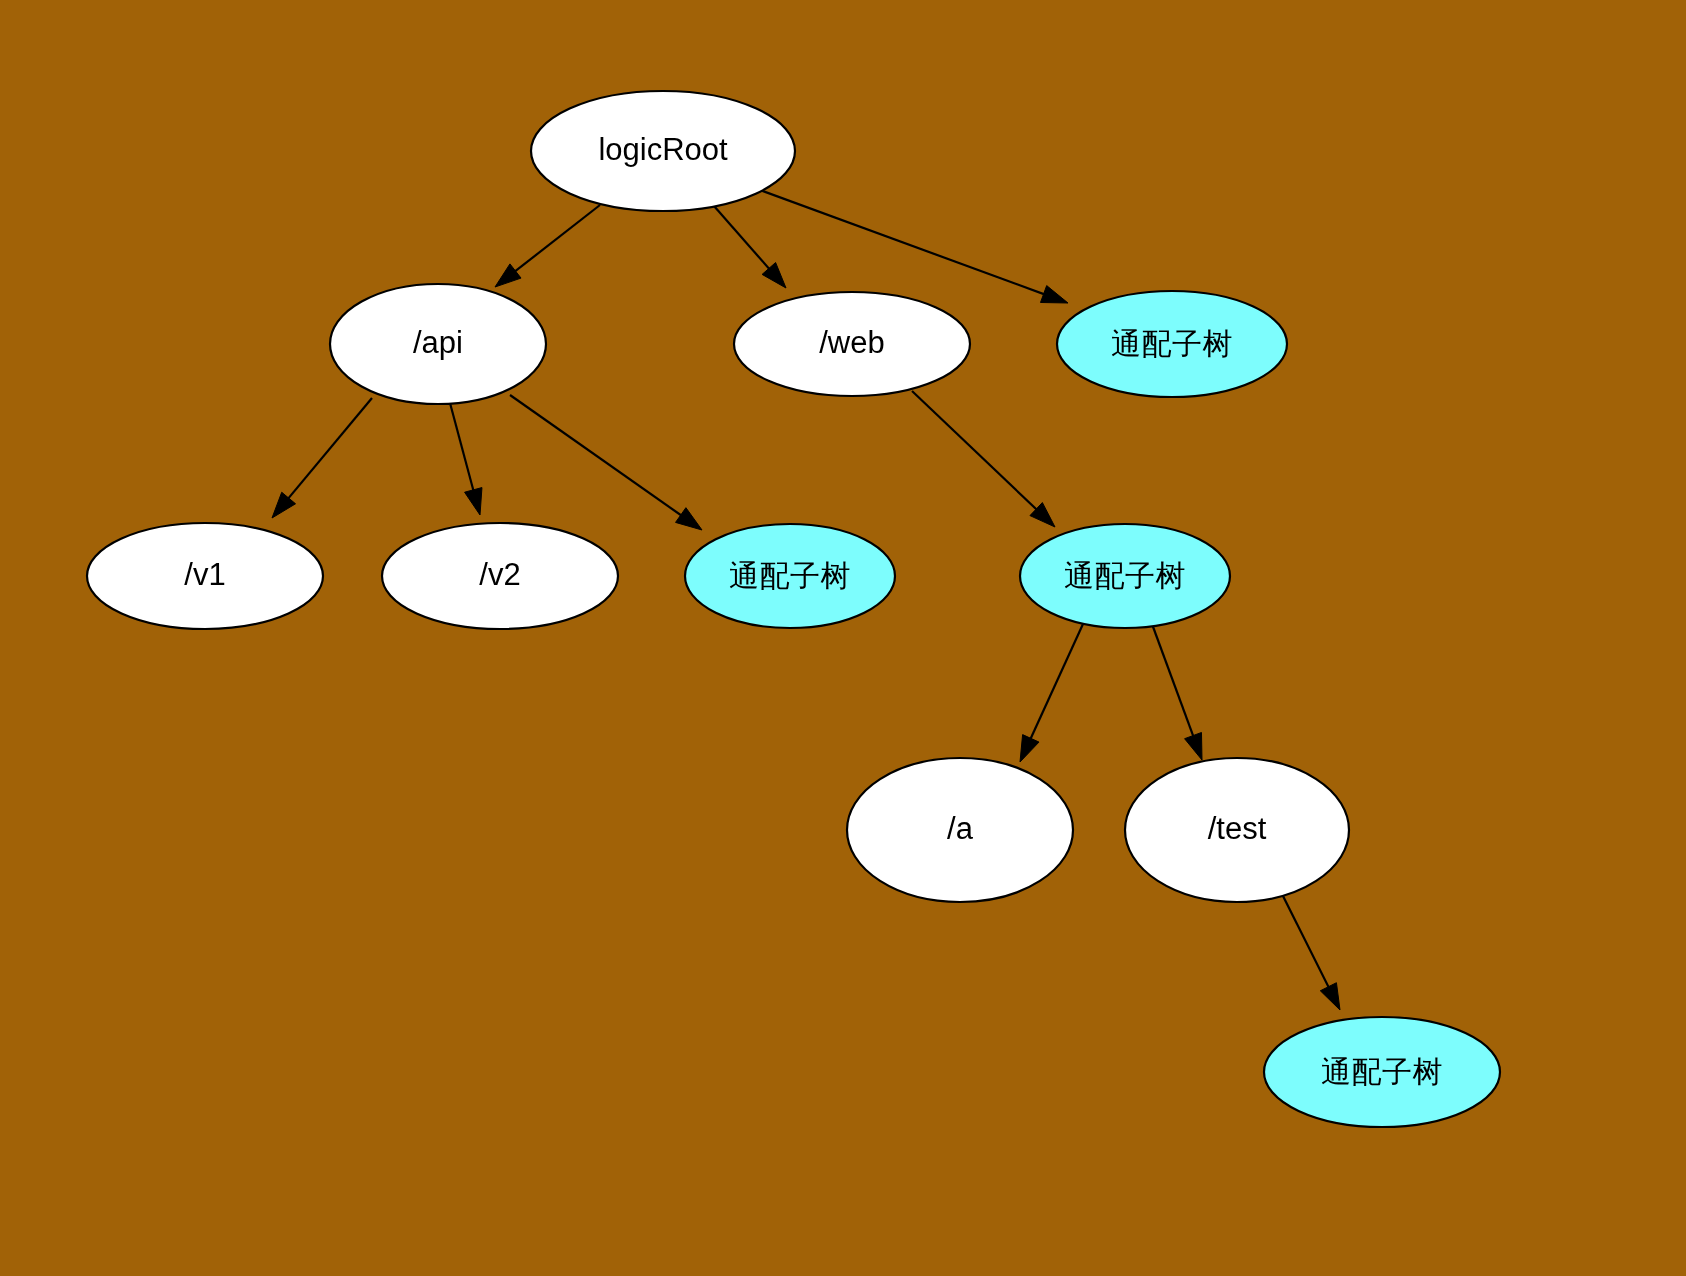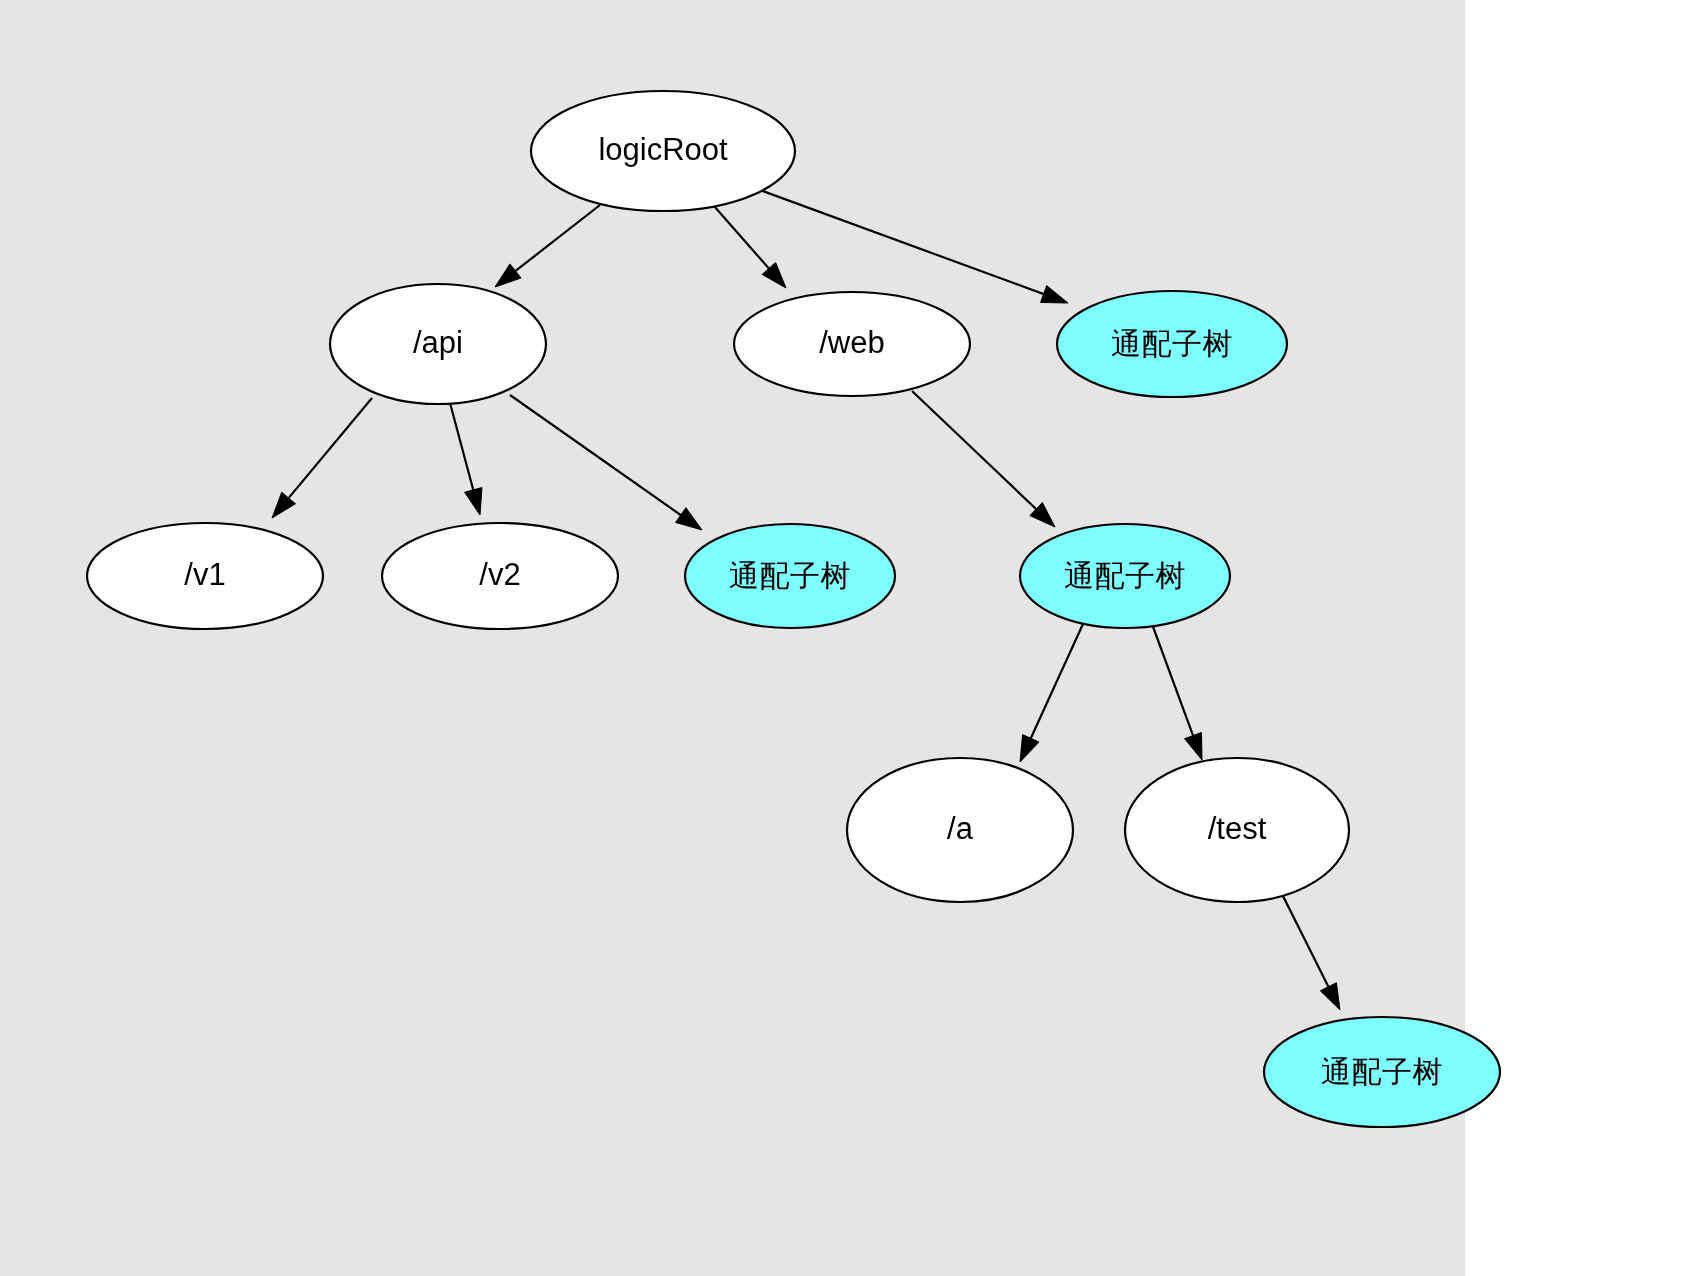--- a/index.html
+++ b/index.html
@@ -9,23 +9,23 @@
     background: #ffffff;
   }
   body {
     width: 1686px;
     height: 1276px;
     font-family: "Liberation Sans", "DejaVu Sans", sans-serif;
     overflow: hidden;
   }
   #diagram-root {
     position: relative;
-    width: 1465px;
+    width: 1686px;
     height: 1276px;
-    background: #e5e5e5;
+    background: #a16207;
   }
   #tree-svg {
     display: block;
     width: 1686px;
     height: 1276px;
   }
   .node-ellipse {
     stroke: #000000;
     stroke-width: 2.2;
   }

